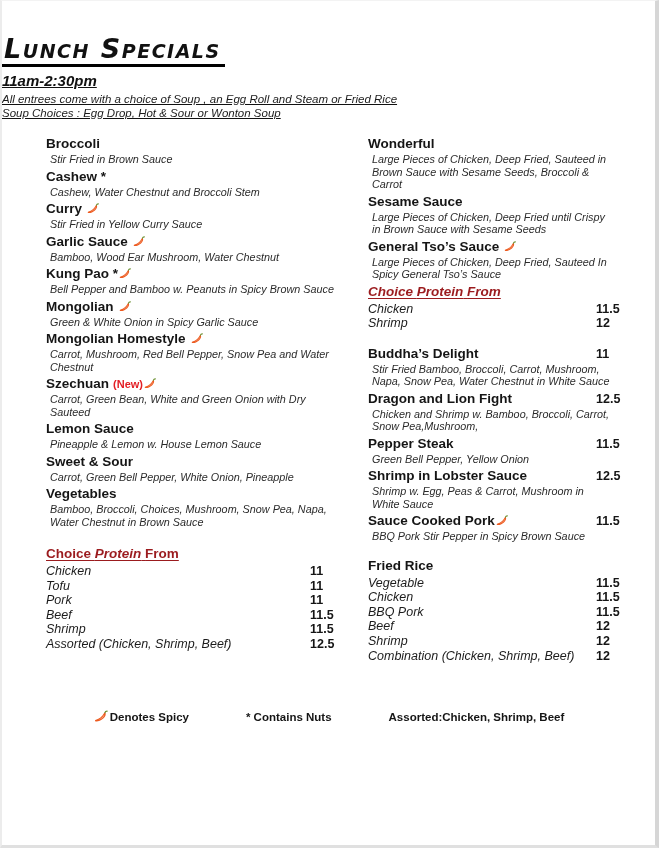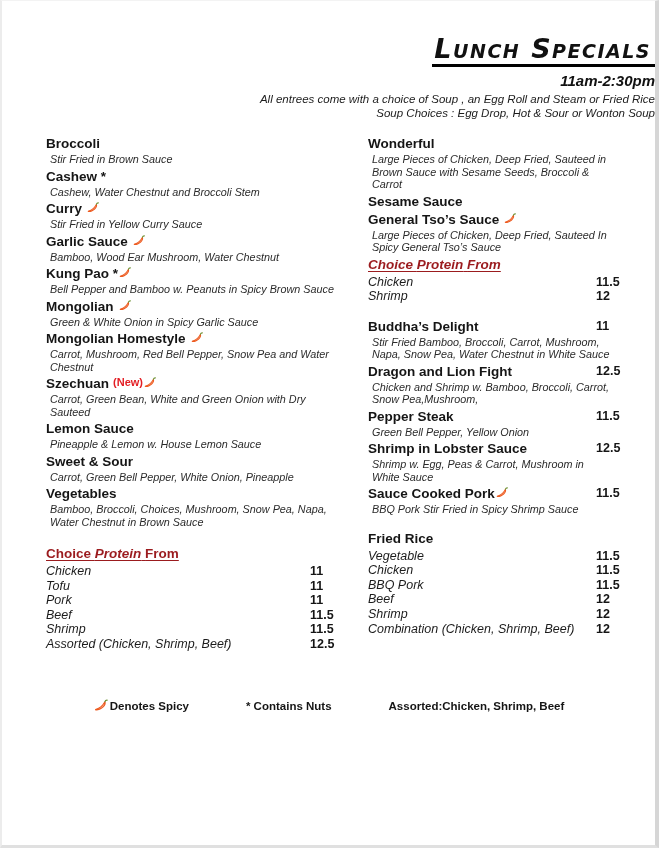--- a/index.html
+++ b/index.html
@@ -5,38 +5,38 @@
   html,body{margin:0;padding:0;background:#e9e9e9;}
   .page{
     width:659px;height:848px;margin:0 auto;background:#ffffff;
     box-sizing:border-box;position:relative;
     border-left:2px solid #ececec;border-top:1px solid #f3f3f3;
     border-right:4px solid #d6d6d6;border-bottom:3px solid #e0e0e0;
     font-family:"Liberation Sans",sans-serif;color:#111;
     overflow:hidden;
   }
   
-  .header{text-align:right;padding-top:34px;}
+  .header{text-align:left;padding-top:34px;text-decoration:underline;}
   .title{
     display:inline-block;
     font-family:"DejaVu Sans",sans-serif;
     font-weight:900;font-style:italic;font-variant:small-caps;
     font-size:27px;letter-spacing:1.5px;line-height:1;
     border-bottom:3px solid #000;padding:0 4px 2px 2px;
   }
   .hours{font-weight:bold;font-style:italic;font-size:15px;margin-top:5px;}
   .note{font-style:italic;font-size:11.5px;line-height:14px;color:#1c1c1c;margin-top:3px;}
   .note + .note{margin-top:0;}
   
   .cols{display:flex;padding:16px 26px 0 44px;align-items:flex-start;}
   .col-left{width:302px;margin-right:20px;flex:0 0 302px;}
   .col-right{flex:1;min-width:0;}
   
   .item{margin-bottom:2px;}
-  .name-row{display:flex;align-items:flex-start;}
+  .name-row{display:flex;align-items:center;}
   .item-name{font-weight:bold;font-size:13.5px;line-height:16px;color:#151515;white-space:nowrap;}
   .new-tag{color:#e31e24;font-weight:bold;font-size:11px;margin-left:4px;}
   .price{flex:0 0 38px;margin-left:auto;text-align:left;font-weight:bold;font-size:12.5px;color:#151515;}
   .col-right .price{flex:0 0 33px;}
   .item-desc{
     font-style:italic;font-size:10.8px;line-height:12.5px;color:#2b2b2b;
     padding-left:4px;margin:1px 0 3px 0;max-width:296px;
   }
   .col-right .item-desc{max-width:242px;}
   
@@ -225,20 +225,21 @@
         <div class="name-row">
             <span class="item-name">Wonderful</span>
           </div>
         <div class="item-desc">Large Pieces of Chicken, Deep Fried, Sauteed in Brown Sauce with Sesame Seeds, Broccoli &amp; Carrot</div>
       </div>
 
       <div class="item">
         <div class="name-row">
             <span class="item-name">Sesame Sauce</span>
           </div>
+        <div class="item-desc">Large Pieces of Chicken, Deep Fried until Crispy in Brown Sauce with Sesame Seeds</div>
       </div>
 
       <div class="item">
         <div class="name-row">
             <span class="item-name">General Tso’s Sauce</span>
             <svg class="chili" viewBox="0 0 24 24">
               <use href="#chili-glyph"></use>
             </svg>
           </div>
         <div class="item-desc">Large Pieces of Chicken, Deep Fried, Sauteed In Spicy General Tso’s Sauce</div>
@@ -290,21 +291,21 @@
       </div>
 
       <div class="item">
         <div class="name-row">
           <span class="item-name">Sauce Cooked Pork</span>
           <svg class="chili tight" viewBox="0 0 24 24">
               <use href="#chili-glyph"></use>
             </svg>
           <span class="price">11.5</span>
         </div>
-        <div class="item-desc">BBQ Pork Stir Fried in Spicy Shrimp Sauce</div>
+        <div class="item-desc">BBQ Pork Stir Pepper in Spicy Brown Sauce</div>
       </div>
 
       <div class="block-gap">
         <div class="rice-heading">Fried Rice</div>
         <div class="opt-row">
           <span class="opt-label">Vegetable</span>
           <span class="price">11.5</span>
         </div>
         <div class="opt-row">
           <span class="opt-label">Chicken</span>

